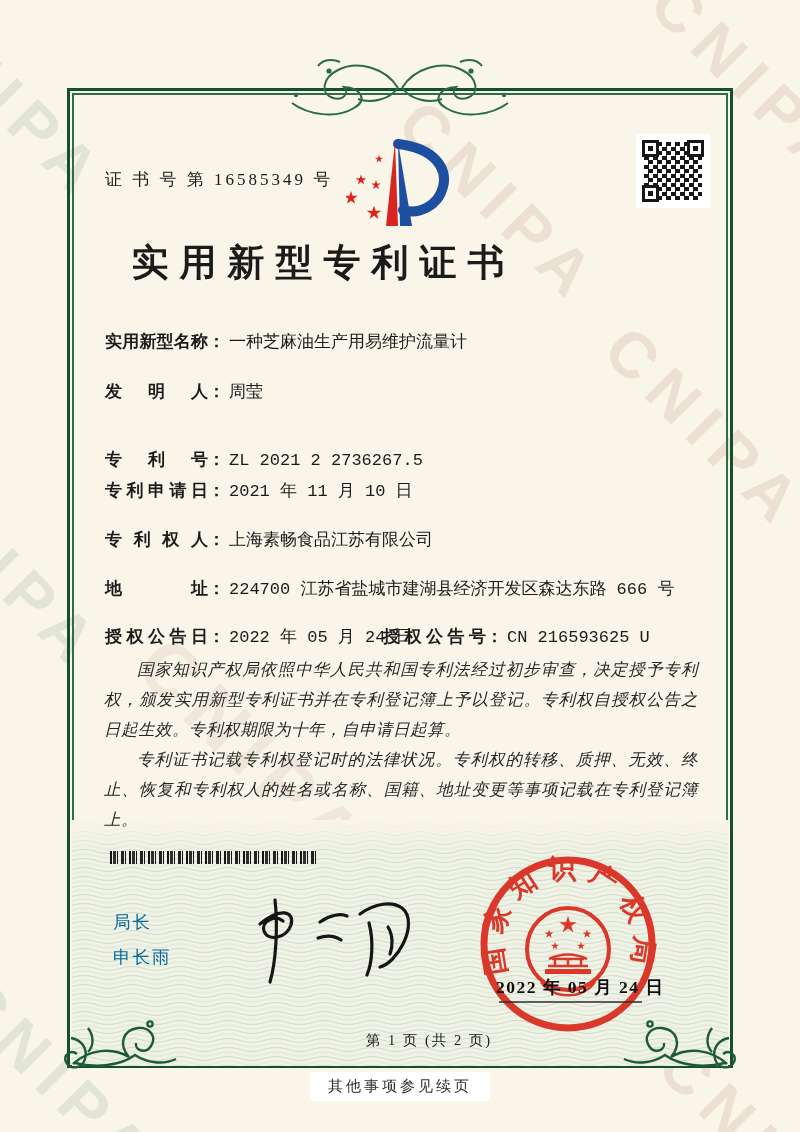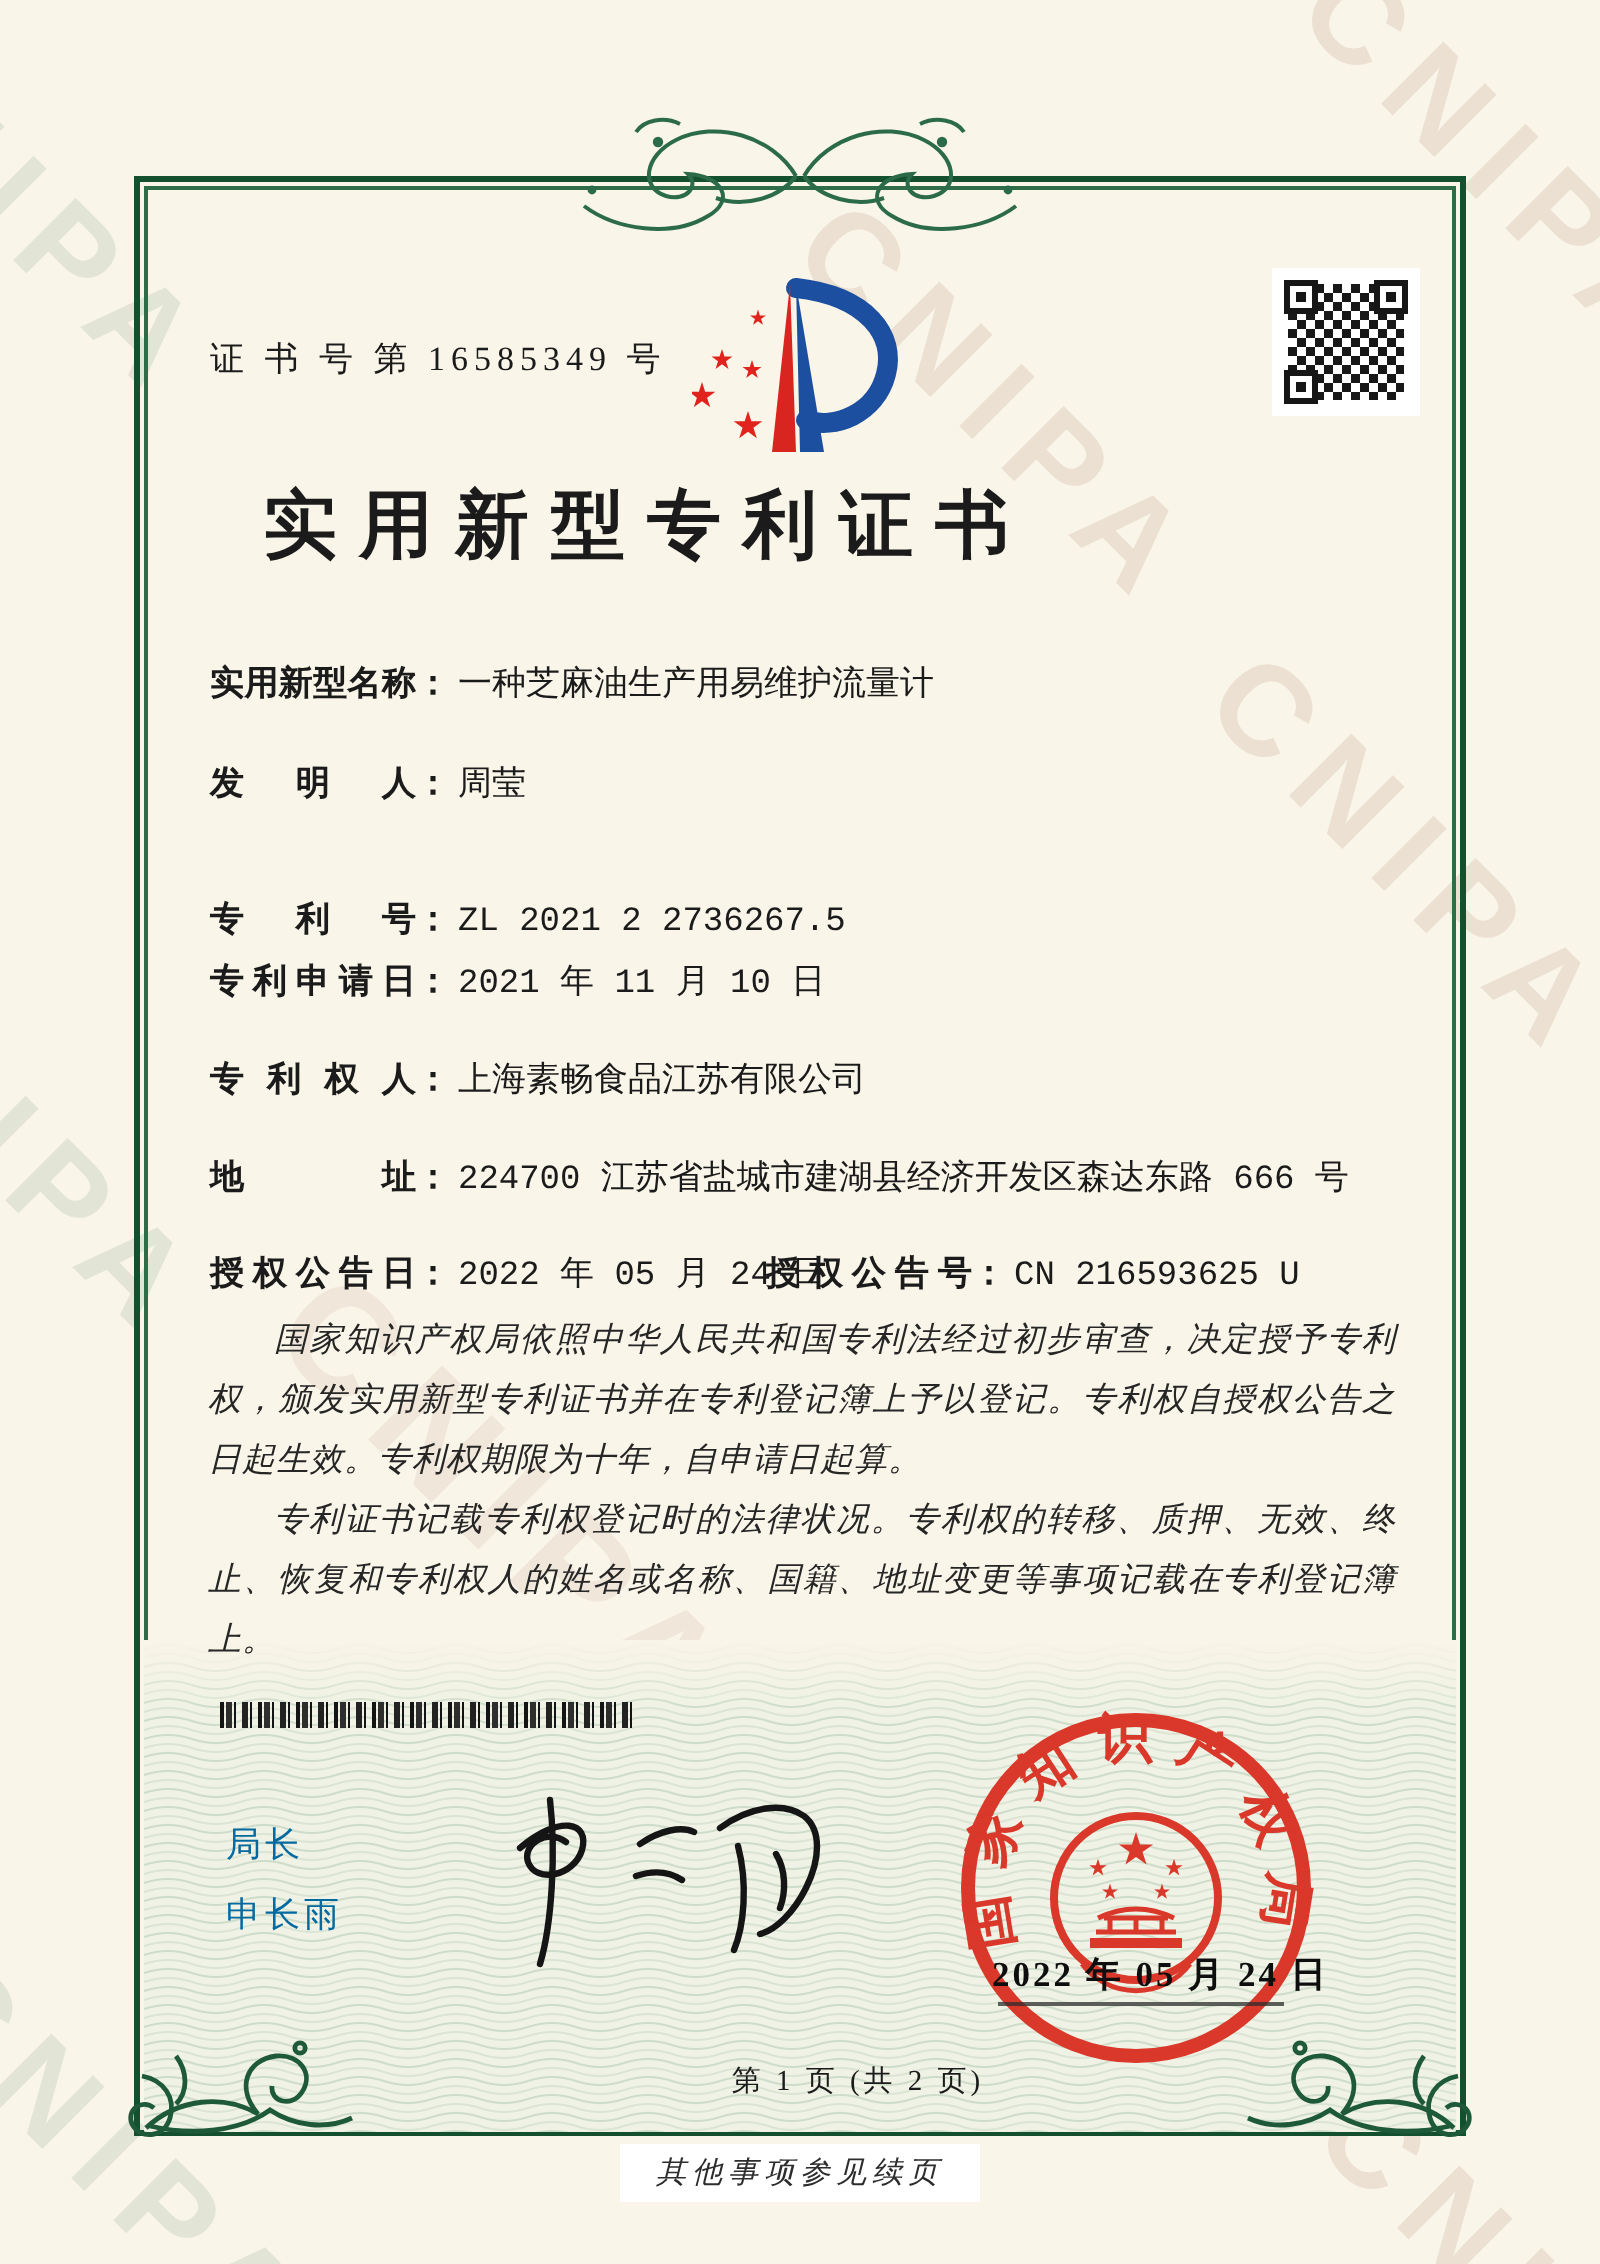--- a/index.html
+++ b/index.html
@@ -46,21 +46,21 @@
   .signature{position:absolute;left:232px;top:892px;z-index:4;}
   .seal{position:absolute;left:477px;top:851px;z-index:5;opacity:0.93;}
   .seal-date{position:absolute;left:496px;top:975px;font-size:17.5px;font-weight:bold;color:#0e0e0e;
       letter-spacing:1.5px;z-index:6;white-space:nowrap;}
   .seal-underline{position:absolute;left:499px;top:1001px;width:143px;height:2px;background:#2c2c2c;
       opacity:0.75;z-index:6;}
   .page-note{position:absolute;left:0;top:1031px;width:800px;text-align:center;font-size:14.5px;
       letter-spacing:2px;z-index:4;padding-left:29px;}
   .footer-box{position:absolute;left:400px;top:1072px;transform:translateX(-50%);background:#ffffff;
       padding:5px 18px;z-index:4;}
-  .footer-note{font-size:15px;font-style:italic;letter-spacing:3px;color:#2d2d2d;white-space:nowrap;}
+  .footer-note{font-size:15px;letter-spacing:3px;color:#2d2d2d;white-space:nowrap;}
 </style>
 </head>
 <body>
 
 <div class="page">
 
   <div class="wm wm-green" style="left:-58px;top:-18px">CNIPA</div>
   <div class="wm wm-pink" style="left:688px;top:-34px">CNIPA</div>
   <div class="wm wm-pink" style="left:436px;top:86px">CNIPA</div>
   <div class="wm wm-pink" style="left:642px;top:312px">CNIPA</div>

